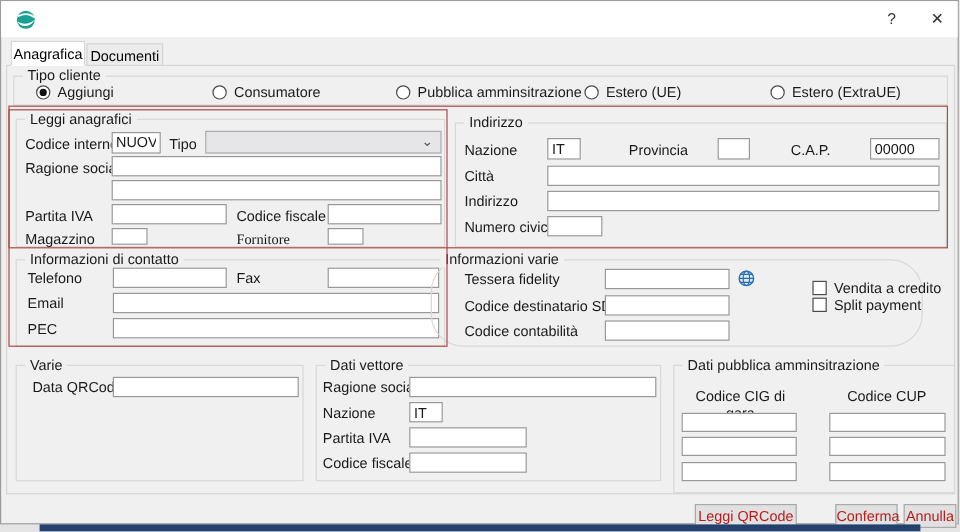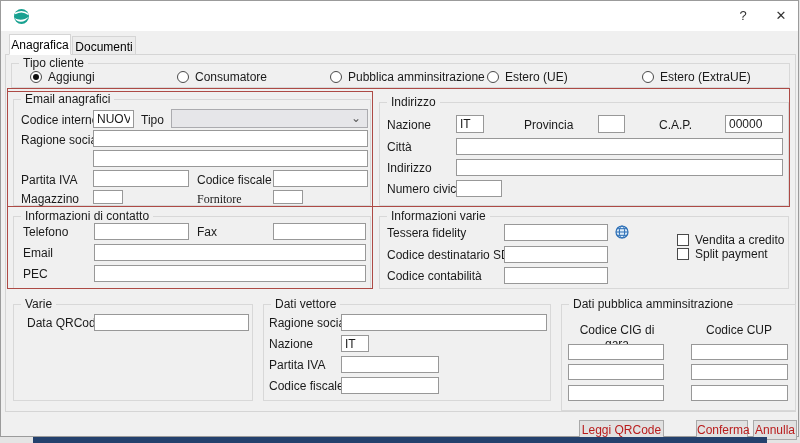--- a/index.html
+++ b/index.html
@@ -81,21 +81,21 @@
         <span class="radio-circle"></span>
         <span class="radio-label">Estero (UE)</span>
       </div>
       <div class="radio-item" style="left:630px;top:6px;width:130px;">
         <span class="radio-circle"></span>
         <span class="radio-label">Estero (ExtraUE)</span>
       </div>
     </div>
 
     <div class="group" style="left:12px;top:98px;width:358px;height:107px;">
-      <span class="group-title">Email anagrafici</span>
+      <span class="group-title">Leggi anagrafici</span>
     </div>
     <span class="lbl" style="left:20px;top:112px;">Codice interno</span>
     <input class="tb" style="left: 92px; top: 109px; width: 41px; height: 18px;" value="NUOVO">
     <span class="lbl" style="left:140px;top:112px;">Tipo</span>
     <div class="combo" style="left:170px;top:108px;width:197px;height:19px;">
       <span class="chev">⌄</span>
     </div>
     <span class="lbl" style="left:20px;top:132px;">Ragione sociale</span>
     <input class="tb" style="left: 92px; top: 129px; width: 275px; height: 17px;" value="">
     <input class="tb" style="left: 92px; top: 149px; width: 275px; height: 17px;" value="">
@@ -129,21 +129,21 @@
     <input class="tb" style="left: 597px; top: 114px; width: 27px; height: 18px;" value="">
     <span class="lbl" style="left:658px;top:117px;">C.A.P.</span>
     <input class="tb" style="left: 724px; top: 114px; width: 58px; height: 18px;" value="00000">
     <span class="lbl" style="left:386px;top:139px;">Città</span>
     <input class="tb" style="left: 455px; top: 137px; width: 327px; height: 17px;" value="">
     <span class="lbl" style="left:386px;top:160px;">Indirizzo</span>
     <input class="tb" style="left: 455px; top: 158px; width: 327px; height: 17px;" value="">
     <span class="lbl" style="left:386px;top:181px;">Numero civico</span>
     <input class="tb" style="left: 455px; top: 179px; width: 46px; height: 17px;" value="">
 
-    <div class="group" style="left:378px;top:215px;width:410px;height:73px;">
+    <div class="group" style="left:358px;top:215px;width:410px;height:73px;border-radius:27px;">
       <span class="group-title">Informazioni varie</span>
     </div>
     <span class="lbl" style="left:386px;top:225px;">Tessera fidelity</span>
     <input class="tb" style="left: 503px; top: 223px; width: 104px; height: 17px;" value="">
     <svg style="position:absolute;left:614px;top:224px;" width="14" height="14" viewBox="0 0 14 14">
       <circle cx="7" cy="7" r="6" fill="#dcecf9" stroke="#2a6db5" stroke-width="1.2"></circle>
       <ellipse cx="7" cy="7" rx="2.7" ry="6" fill="none" stroke="#2a6db5" stroke-width="1"></ellipse>
       <path d="M1 7 H13 M2 3.7 H12 M2 10.3 H12" fill="none" stroke="#2a6db5" stroke-width="1"></path>
     </svg>
     <span class="lbl" style="left:386px;top:247px;">Codice destinatario SDI</span>

